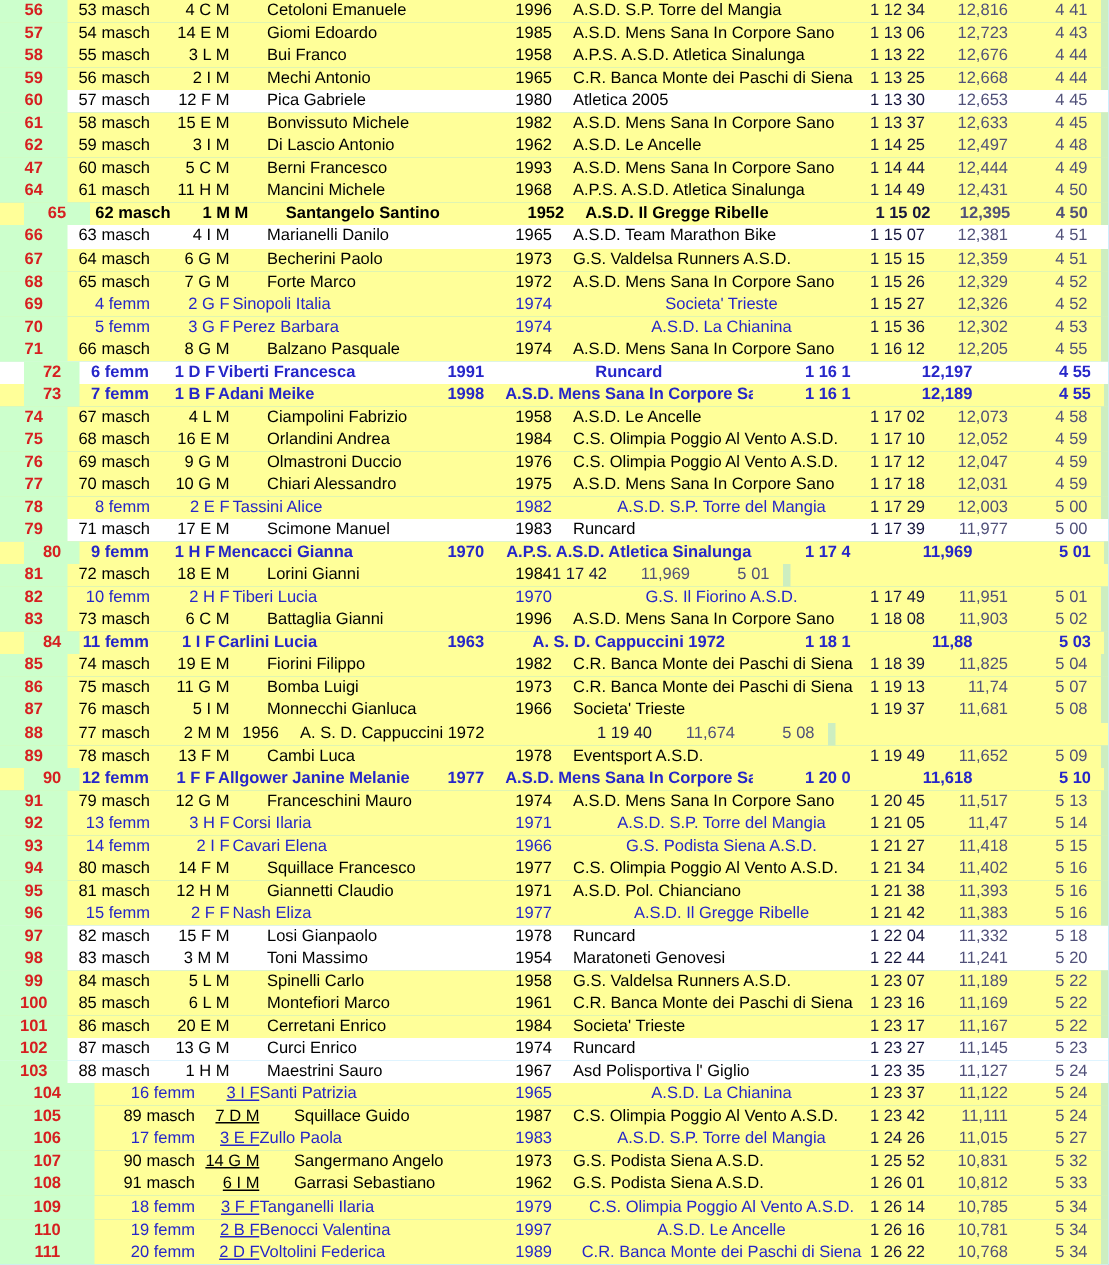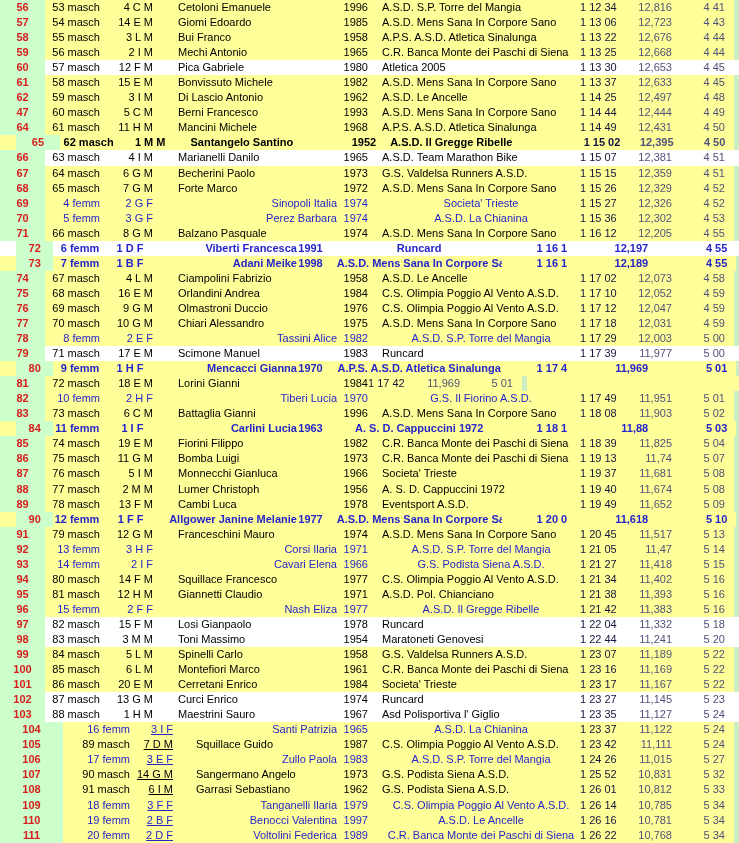--- a/index.html
+++ b/index.html
@@ -22,21 +22,21 @@
   .row.s .c-name{width:164px;}
   .c-year{width:31px;text-align:right;}
   .c-team{width:212px;text-align:left;padding-left:14px;}
   .c-time{width:37px;text-align:left;color:#15153d;}
   .c-pts{width:55px;text-align:right;color:#51517a;}
   .c-pace{width:53px;text-align:right;color:#51517a;}
   .c-edge{width:14px;align-self:stretch;background:linear-gradient(to right,rgba(0,0,0,0) 0 9px,#cdeec0 9px);}
   .row.w .c-edge{background:none;}
   
   .row.f .c-catpos,.row.f .c-catcode,.row.f .c-name,.row.f .c-year,.row.f .c-team{color:#2626c9;}
-  .row.f .c-name{text-align:right;padding-left:0;padding-right:0;}
+  .row.f .c-name{padding-left:0;padding-right:0;}
   .row.f .c-team{text-align:center;}
   
   .row.b{font-weight:bold;padding-left:16px;}
   .row.b.f .c-time,.row.b.f .c-pts,.row.b.f .c-pace{color:#2626c9;margin-left:35px;}
 </style>
 </head>
 <body>
 
 <div id="screen">
     <div class="row">
@@ -419,21 +419,20 @@
       <div class="c c-team">Societa' Trieste</div>
       <div class="c c-time">1 19 37</div>
       <div class="c c-pts">11,681</div>
       <div class="c c-pace">5 08</div>
       <div class="c c-edge"></div>
     </div>
     <div class="row">
       <div class="c c-pos">88</div>
       <div class="c c-catpos">77 masch</div>
       <div class="c c-catcode">2 M M</div>
-      <div class="c c-name">Lumer Christoph</div>
       <div class="c c-year">1956</div>
       <div class="c c-team">A. S. D. Cappuccini 1972</div>
       <div class="c c-time">1 19 40</div>
       <div class="c c-pts">11,674</div>
       <div class="c c-pace">5 08</div>
       <div class="c c-edge"></div>
     </div>
     <div class="row">
       <div class="c c-pos">89</div>
       <div class="c c-catpos">78 masch</div>

